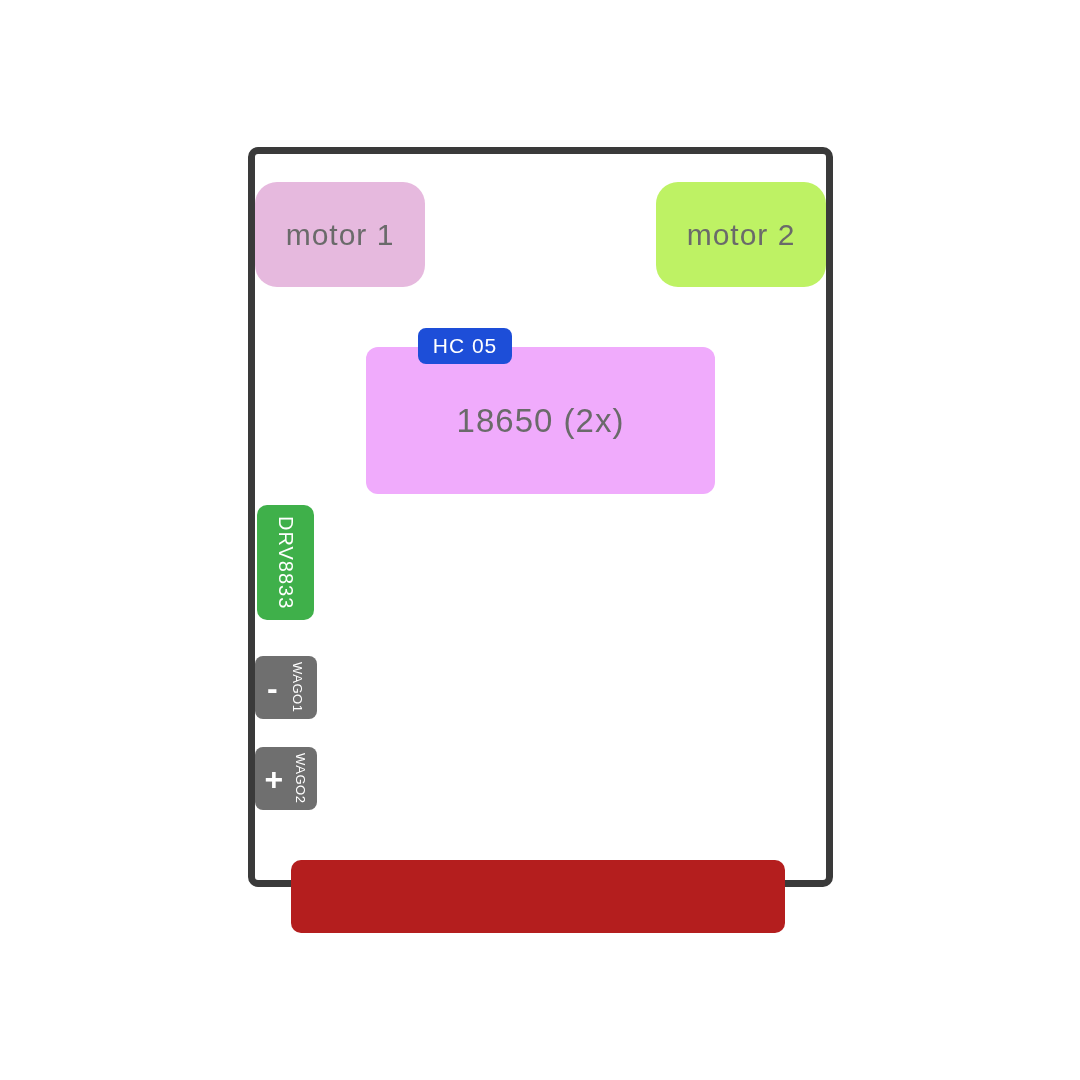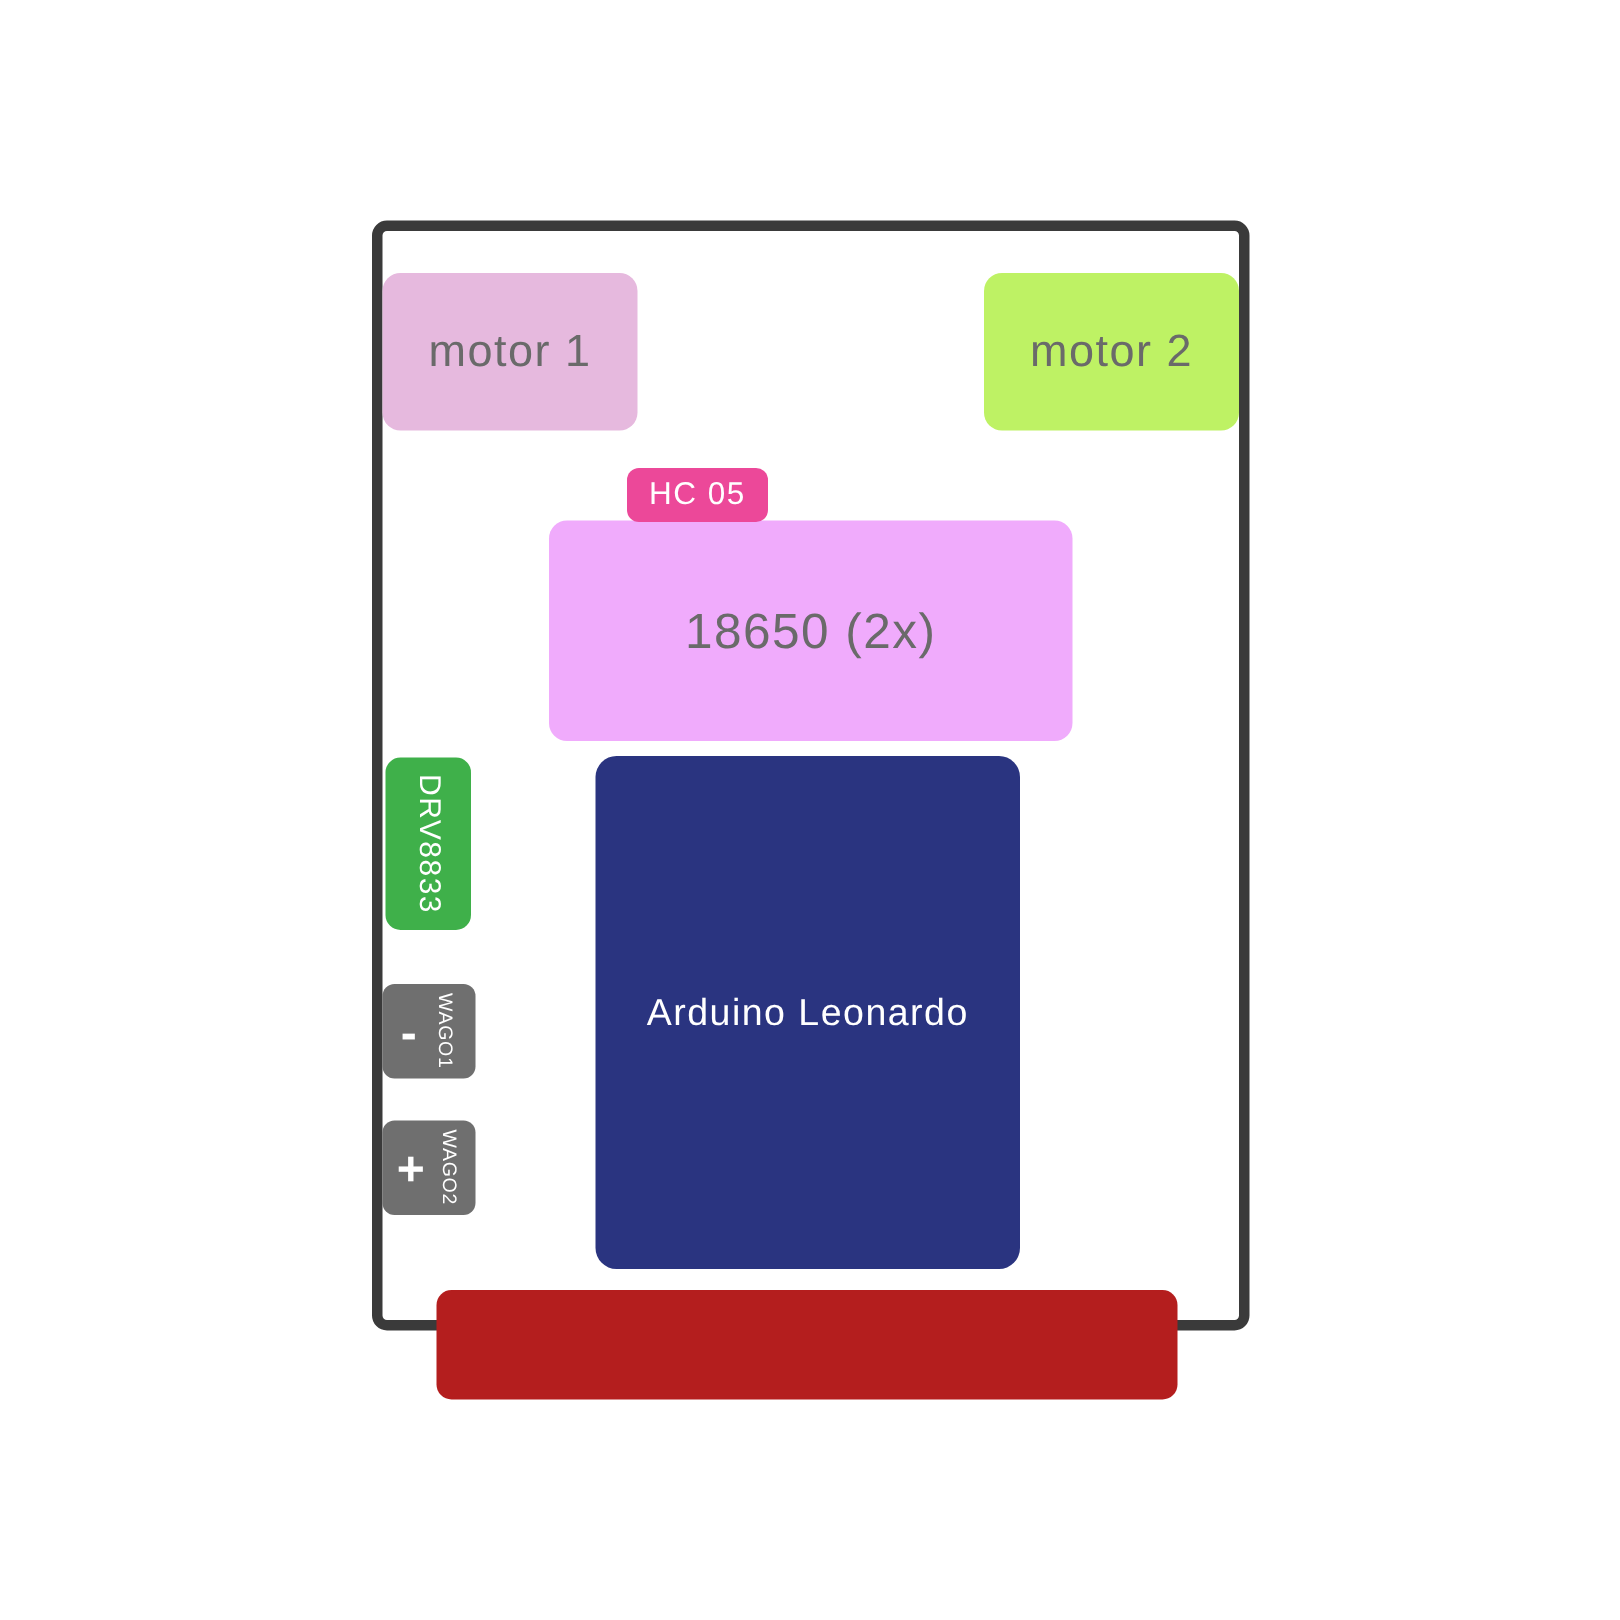--- a/index.html
+++ b/index.html
@@ -30,21 +30,21 @@
     height: 740px;
     border: 7px solid #3a3a3a;
     border-radius: 10px;
     background: transparent;
     z-index: 1;
   }
   
   .motor {
     width: 170px;
     height: 105px;
-    border-radius: 12px;
+    border-radius: 22px;
     z-index: 2;
     font-size: 30px;
     letter-spacing: 1px;
     color: #6a6a6a;
   }
   .motor1 { left: 255px; top: 182px; }
   .motor2 { left: 656px; top: 182px; }
   
   .hc05 {
     left: 418px;
@@ -138,35 +138,32 @@
   <div class="block frame"></div>
 
   <div class="block motor motor1" style="background-color: rgb(230, 185, 222);">
     <span>motor 1</span>
   </div>
 
   <div class="block motor motor2" style="background-color: #bef264;">
     <span>motor 2</span>
   </div>
 
-  <div class="block hc05" style="background-color: #ec4899;">
+  <div class="block hc05" style="background-color: #1d4ed8; margin-top: 16px;">
     <span>HC 05</span>
   </div>
 
   <div class="block battery" style="background-color: #f0abfc;">
     <span>18650 (2x)</span>
   </div>
 
   <div class="block drv8833" style="background-color: rgb(63, 176, 74);">
     <span class="vtext">DRV8833</span>
   </div>
 
-  <div class="block arduino" style="background-color: rgb(42, 52, 128);">
-    <span>Arduino Leonardo</span>
-  </div>
 
   <div class="block wago wago1" style="background-color: rgb(111, 111, 111);">
     <span class="sign">-</span>
     <span class="vlabel">WAGO1</span>
   </div>
 
   <div class="block wago wago2" style="background-color: rgb(111, 111, 111);">
     <span class="sign">+</span>
     <span class="vlabel">WAGO2</span>
   </div>

